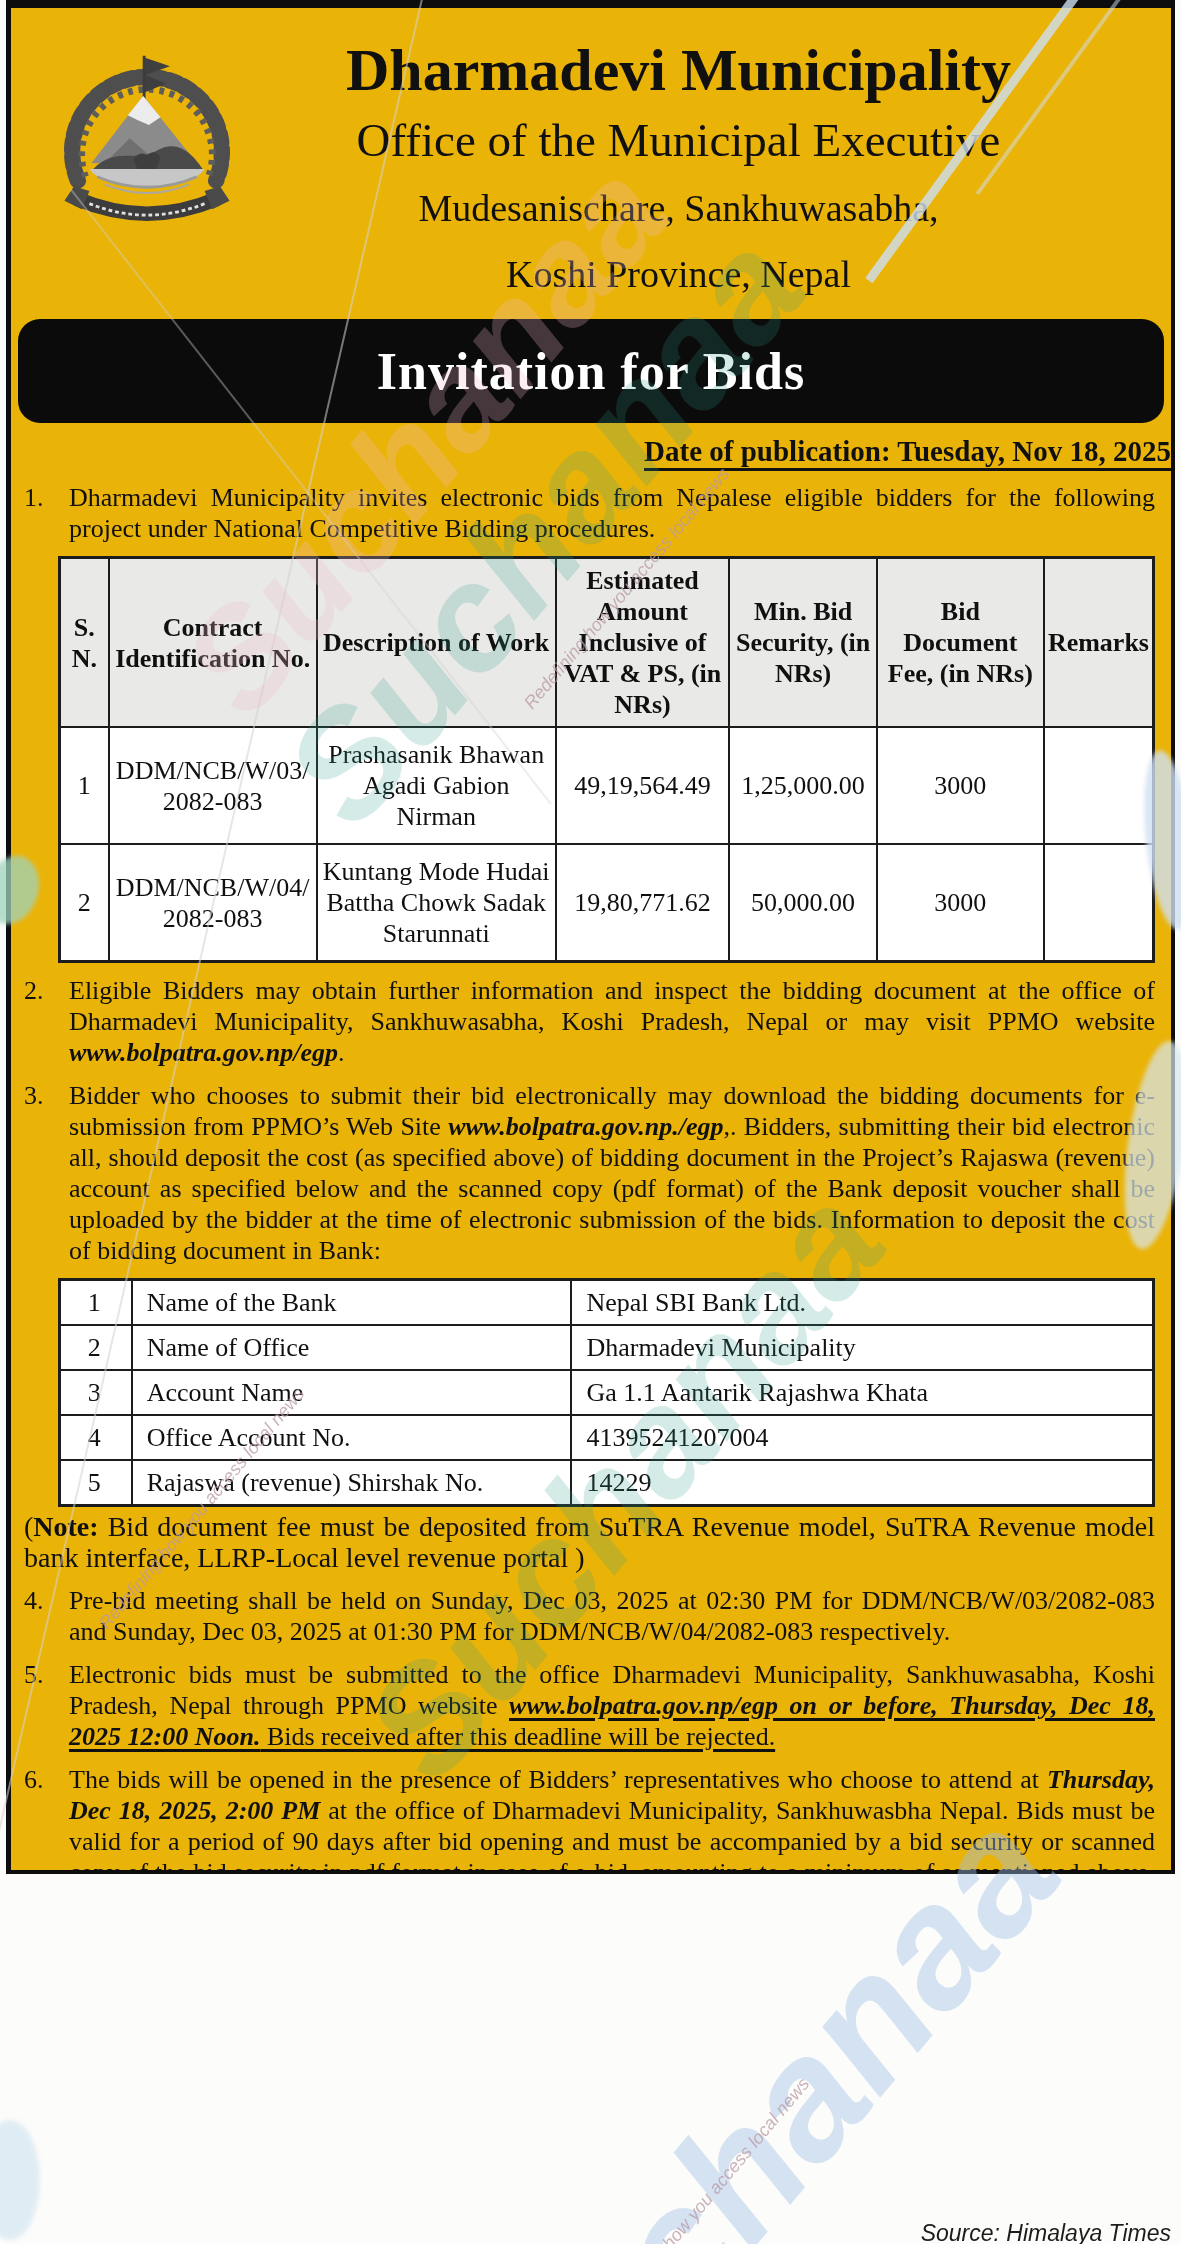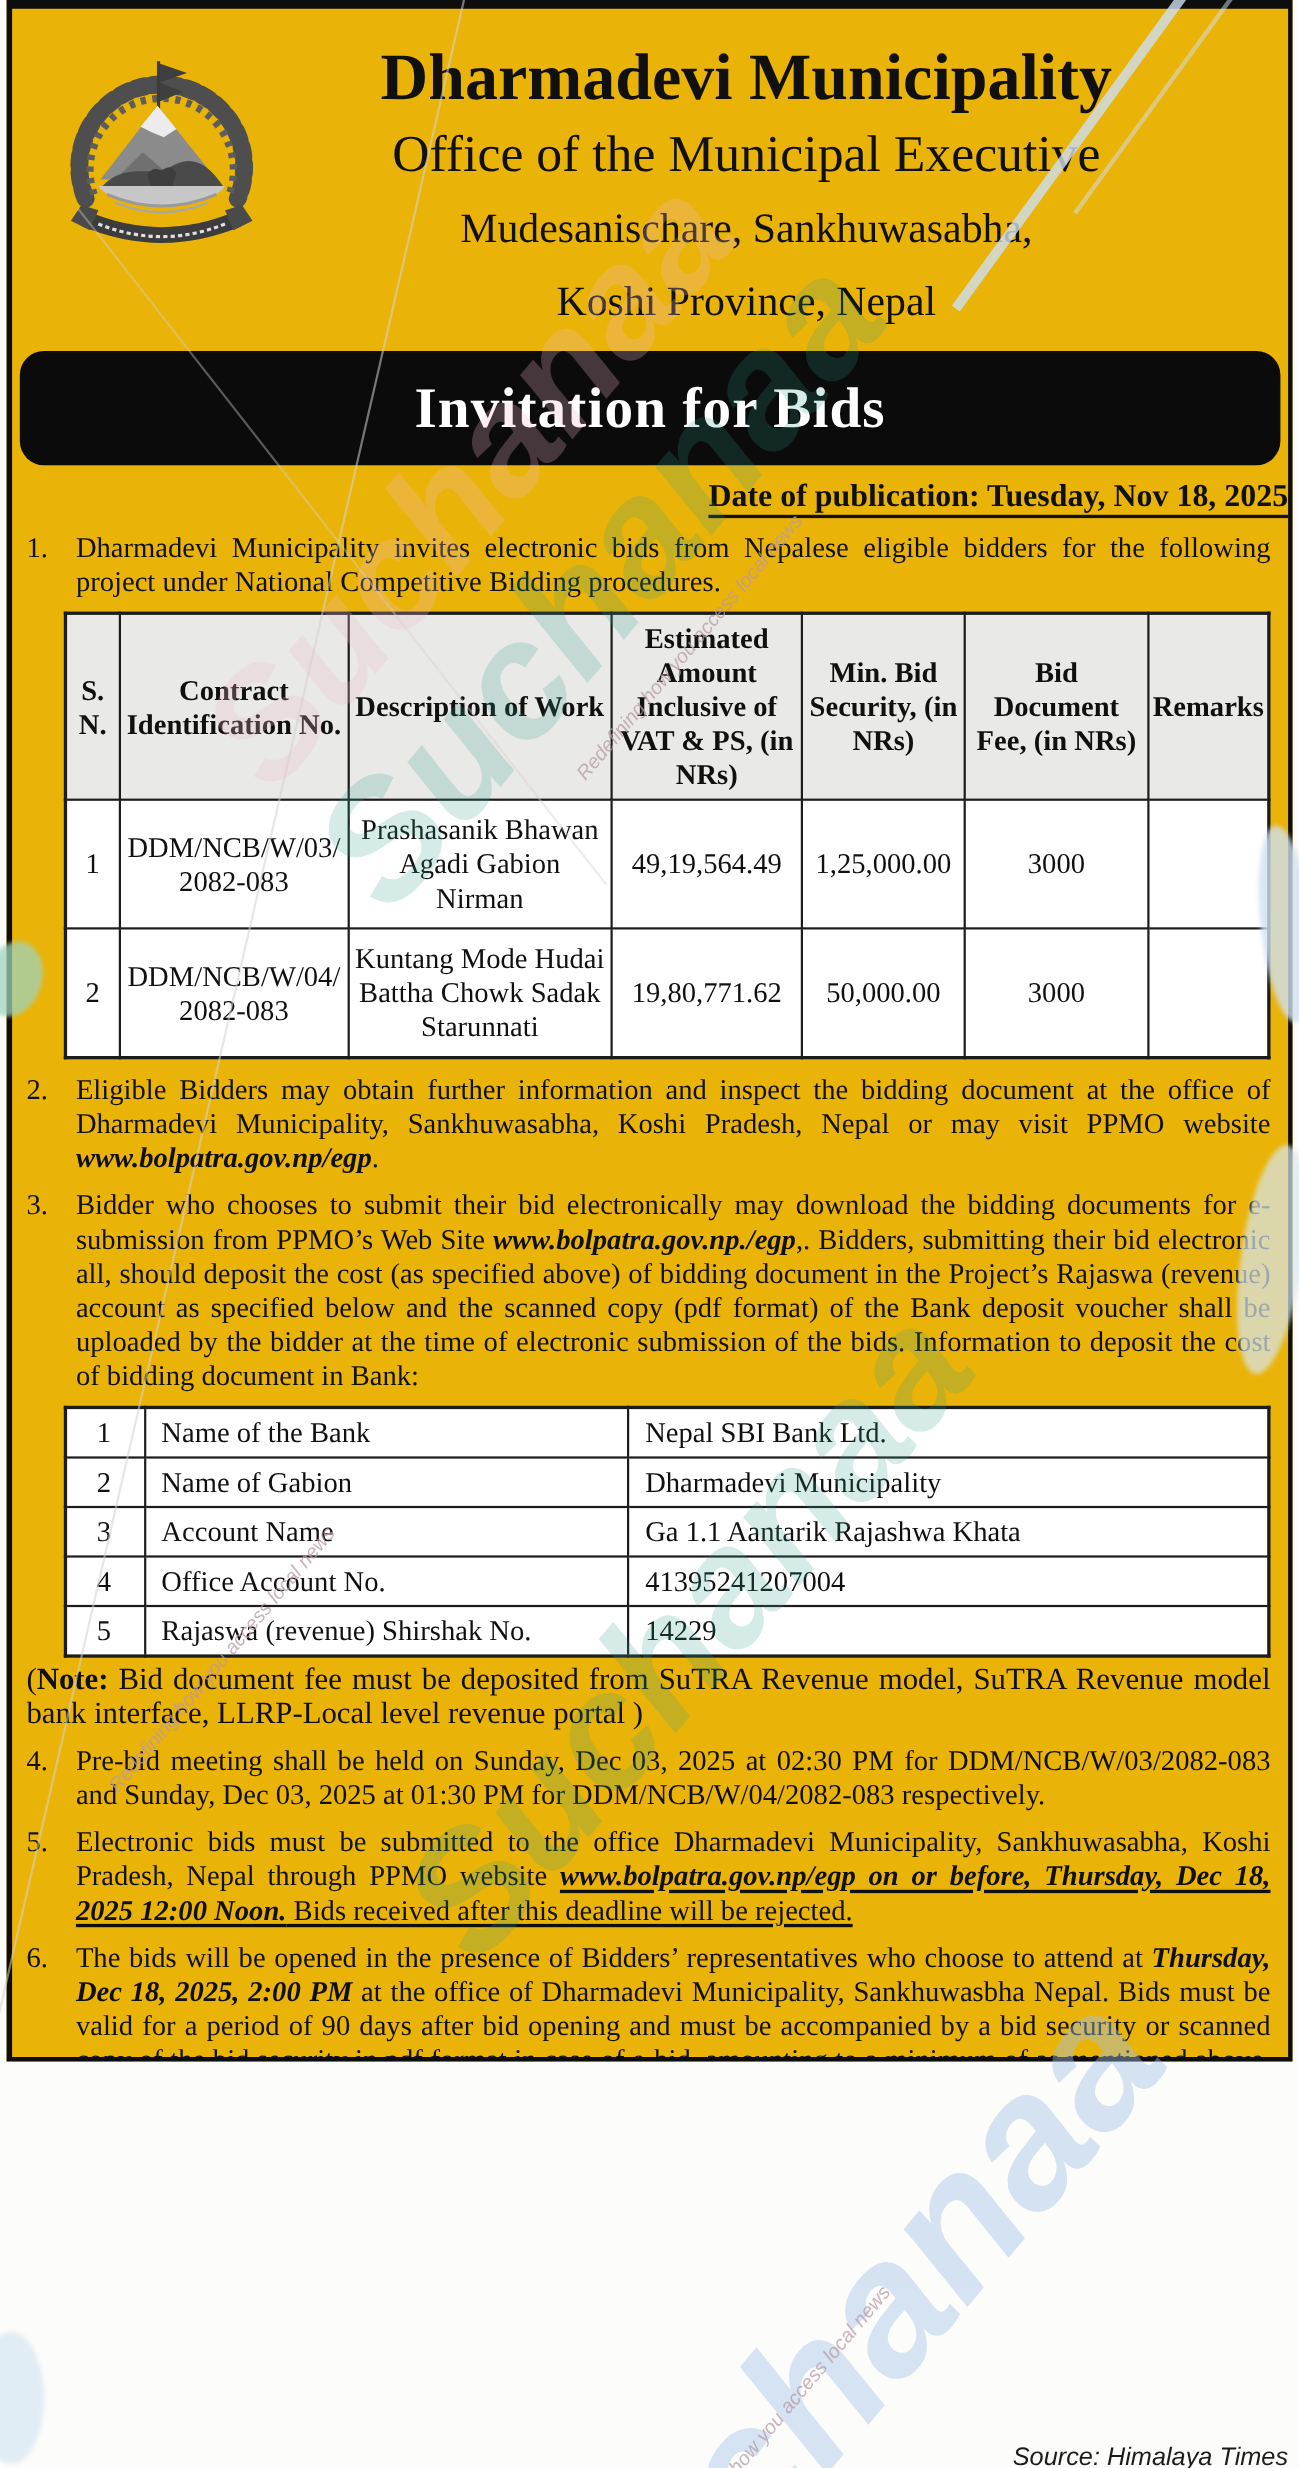--- a/index.html
+++ b/index.html
@@ -194,21 +194,21 @@
           <col style="width:53.2%">
         </colgroup>
       <tbody>
       <tr>
         <td class="c">1</td>
         <td>Name of the Bank</td>
         <td>Nepal SBI Bank Ltd.</td>
       </tr>
       <tr>
         <td class="c">2</td>
-        <td>Name of Gabion</td>
+        <td>Name of Office</td>
         <td>Dharmadevi Municipality</td>
       </tr>
       <tr>
         <td class="c">3</td>
         <td>Account Name</td>
         <td>Ga 1.1 Aantarik Rajashwa Khata</td>
       </tr>
       <tr>
         <td class="c">4</td>
         <td>Office Account No.</td>

